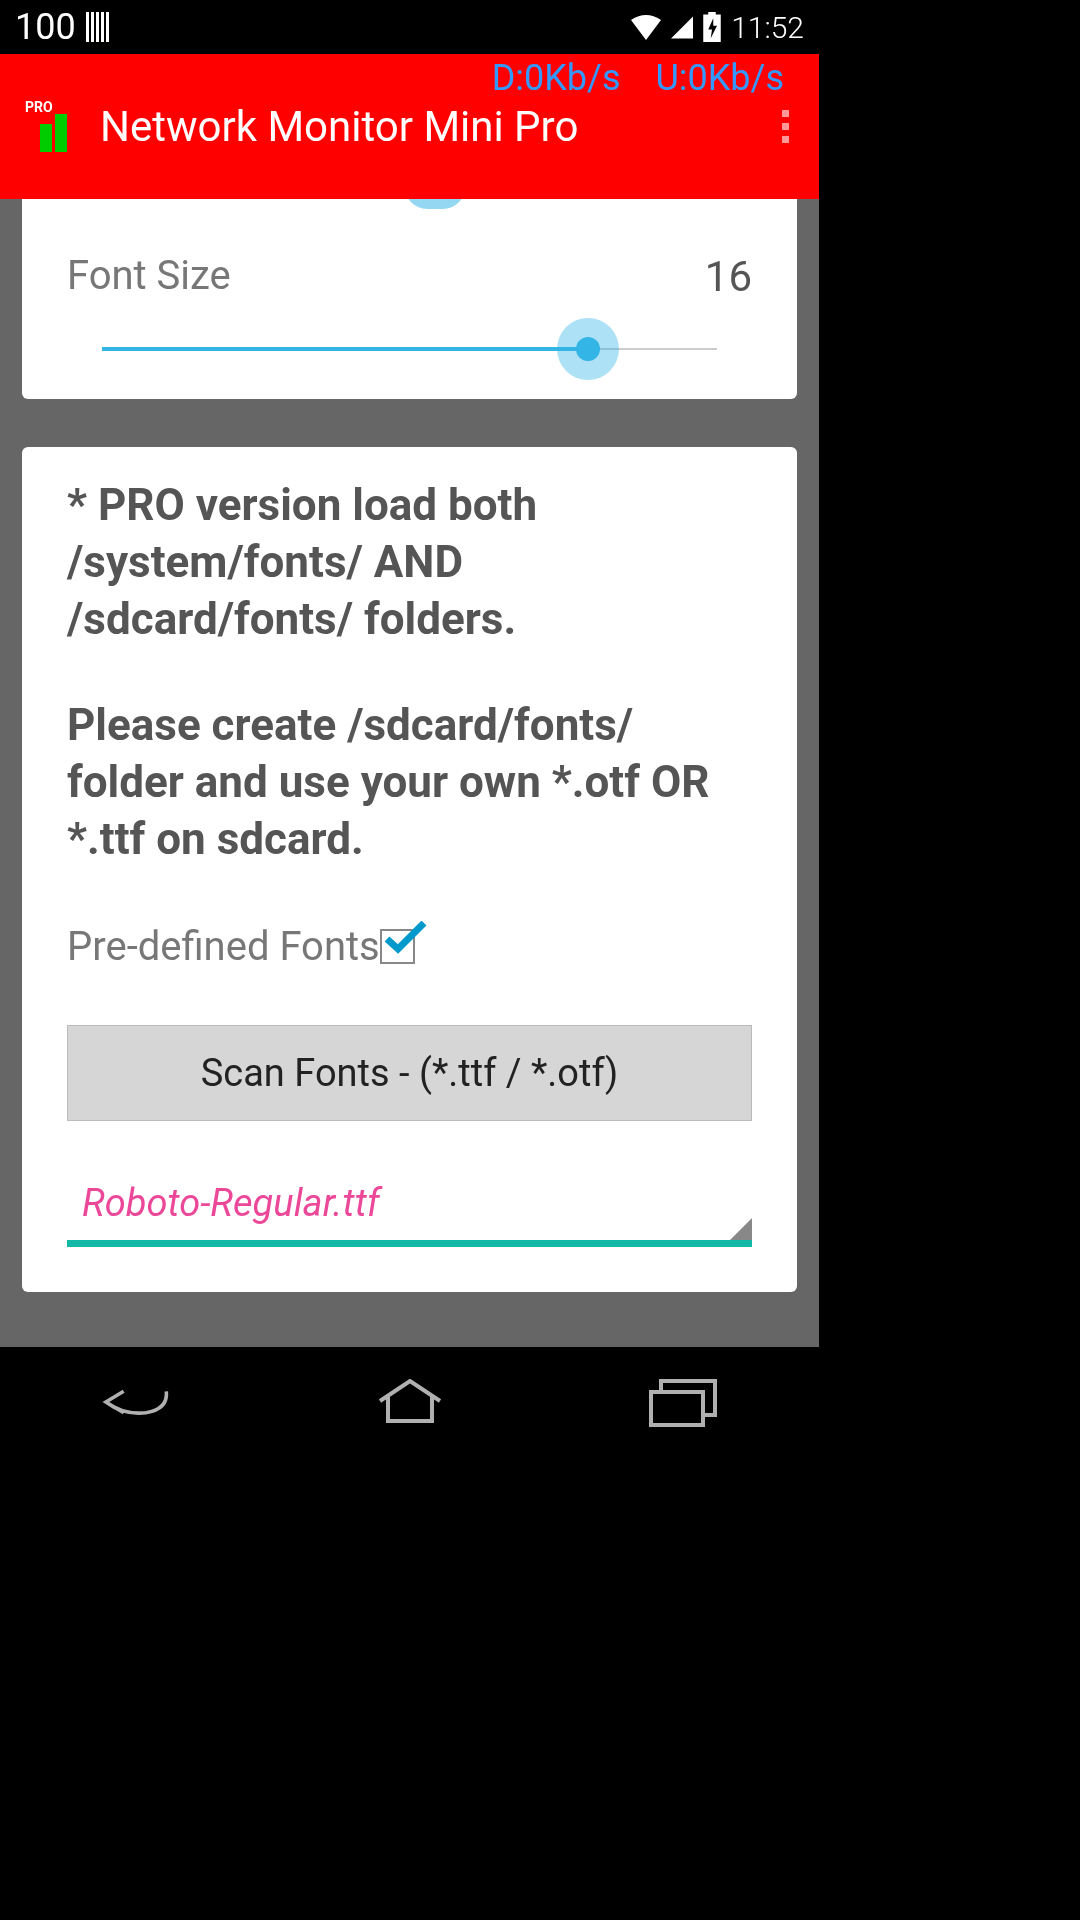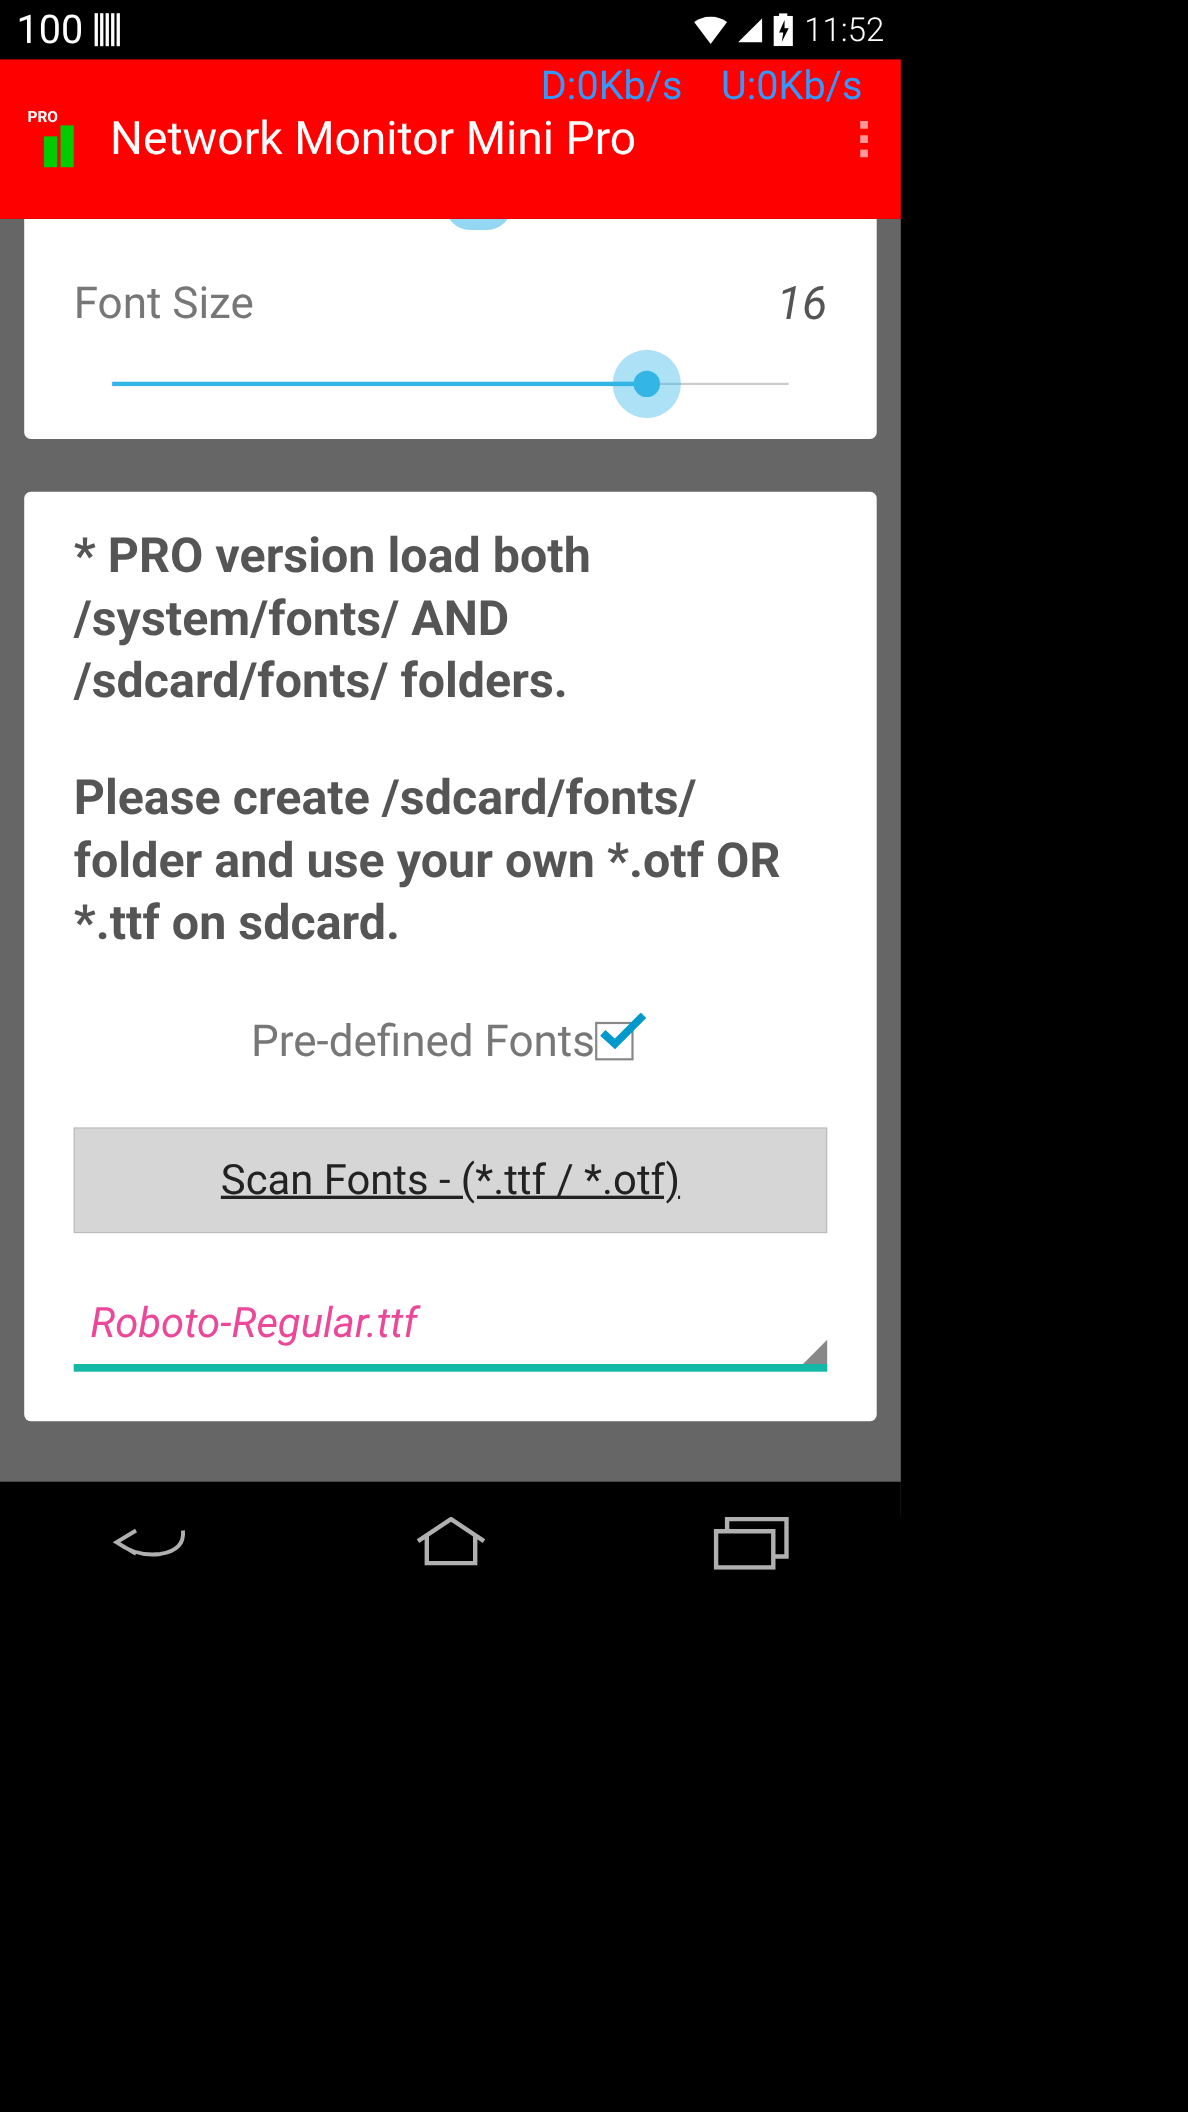--- a/index.html
+++ b/index.html
@@ -207,21 +207,20 @@
     .setting-label {
       font-size: 40px;
       color: #777;
       font-weight: 400;
     }
     
     .setting-value {
       font-size: 42px;
       color: #555;
       font-weight: 400;
-      font-style: italic;
     }
     
     
     .slider-container {
       position: relative;
       margin-top: 30px;
       margin-left: 35px;
       margin-right: 35px;
       height: 40px;
     }
@@ -284,21 +283,21 @@
       line-height: 1.3;
       font-weight: 700;
     }
     
     .spacer {
       height: 48px;
     }
     
     .checkbox-row {
       display: flex;
-      justify-content: center;
+      justify-content: flex-start;
       align-items: center;
       margin-top: 55px;
       margin-bottom: 55px;
       padding-right: 15px;
     }
     
     .checkbox {
       width: 35px;
       height: 35px;
       border: 2px solid #888;
@@ -318,21 +317,20 @@
       width: 100%;
       padding: 25px 0;
       background: #d6d6d6;
       border: 1px solid #bbb;
       font-size: 38px;
       color: #222;
       text-align: center;
       cursor: pointer;
       font-family: inherit;
       margin-bottom: 50px;
-      text-decoration: underline;
     }
     
     
     .spinner {
       position: relative;
       border-bottom: 7px solid #14b8a6;
       padding: 10px 15px 15px 15px;
       font-size: 38px;
       color: #ec4899;
       font-style: italic;

